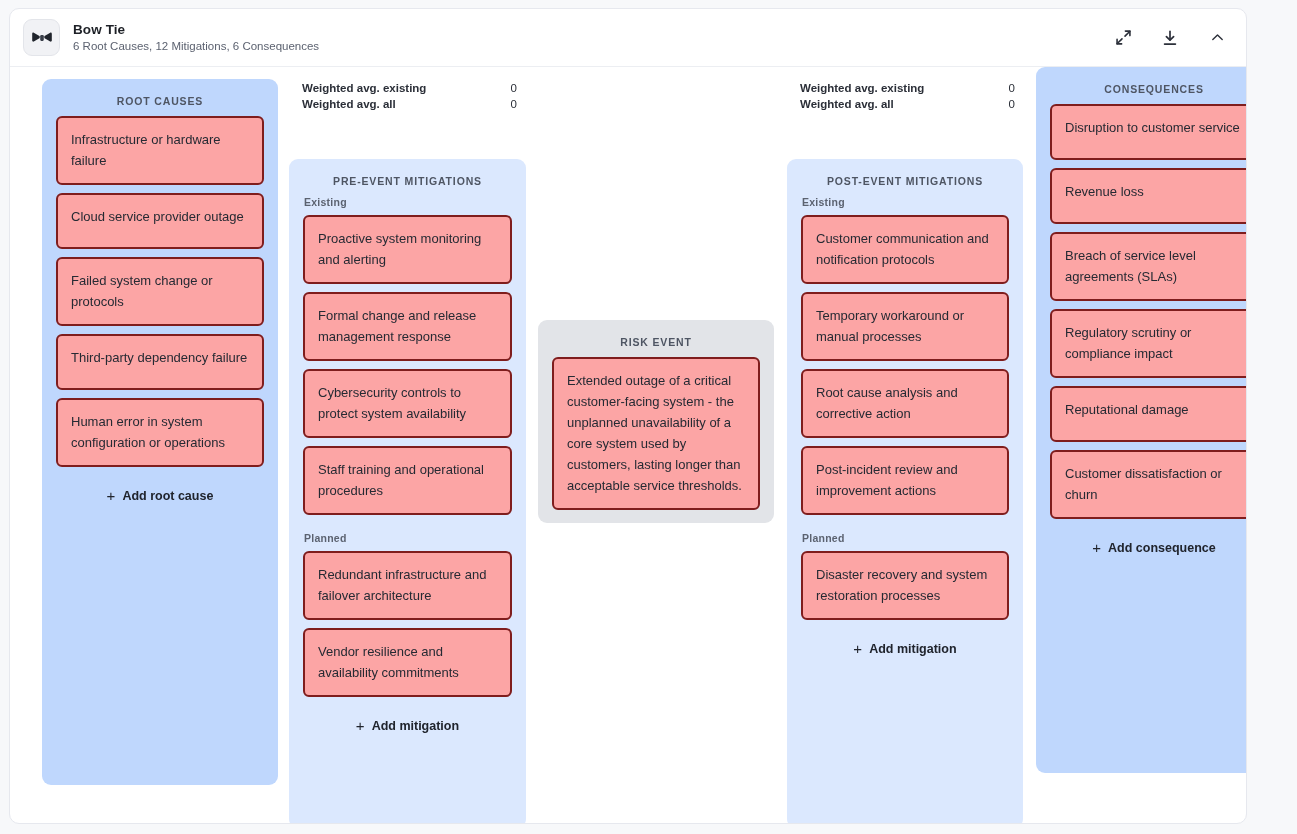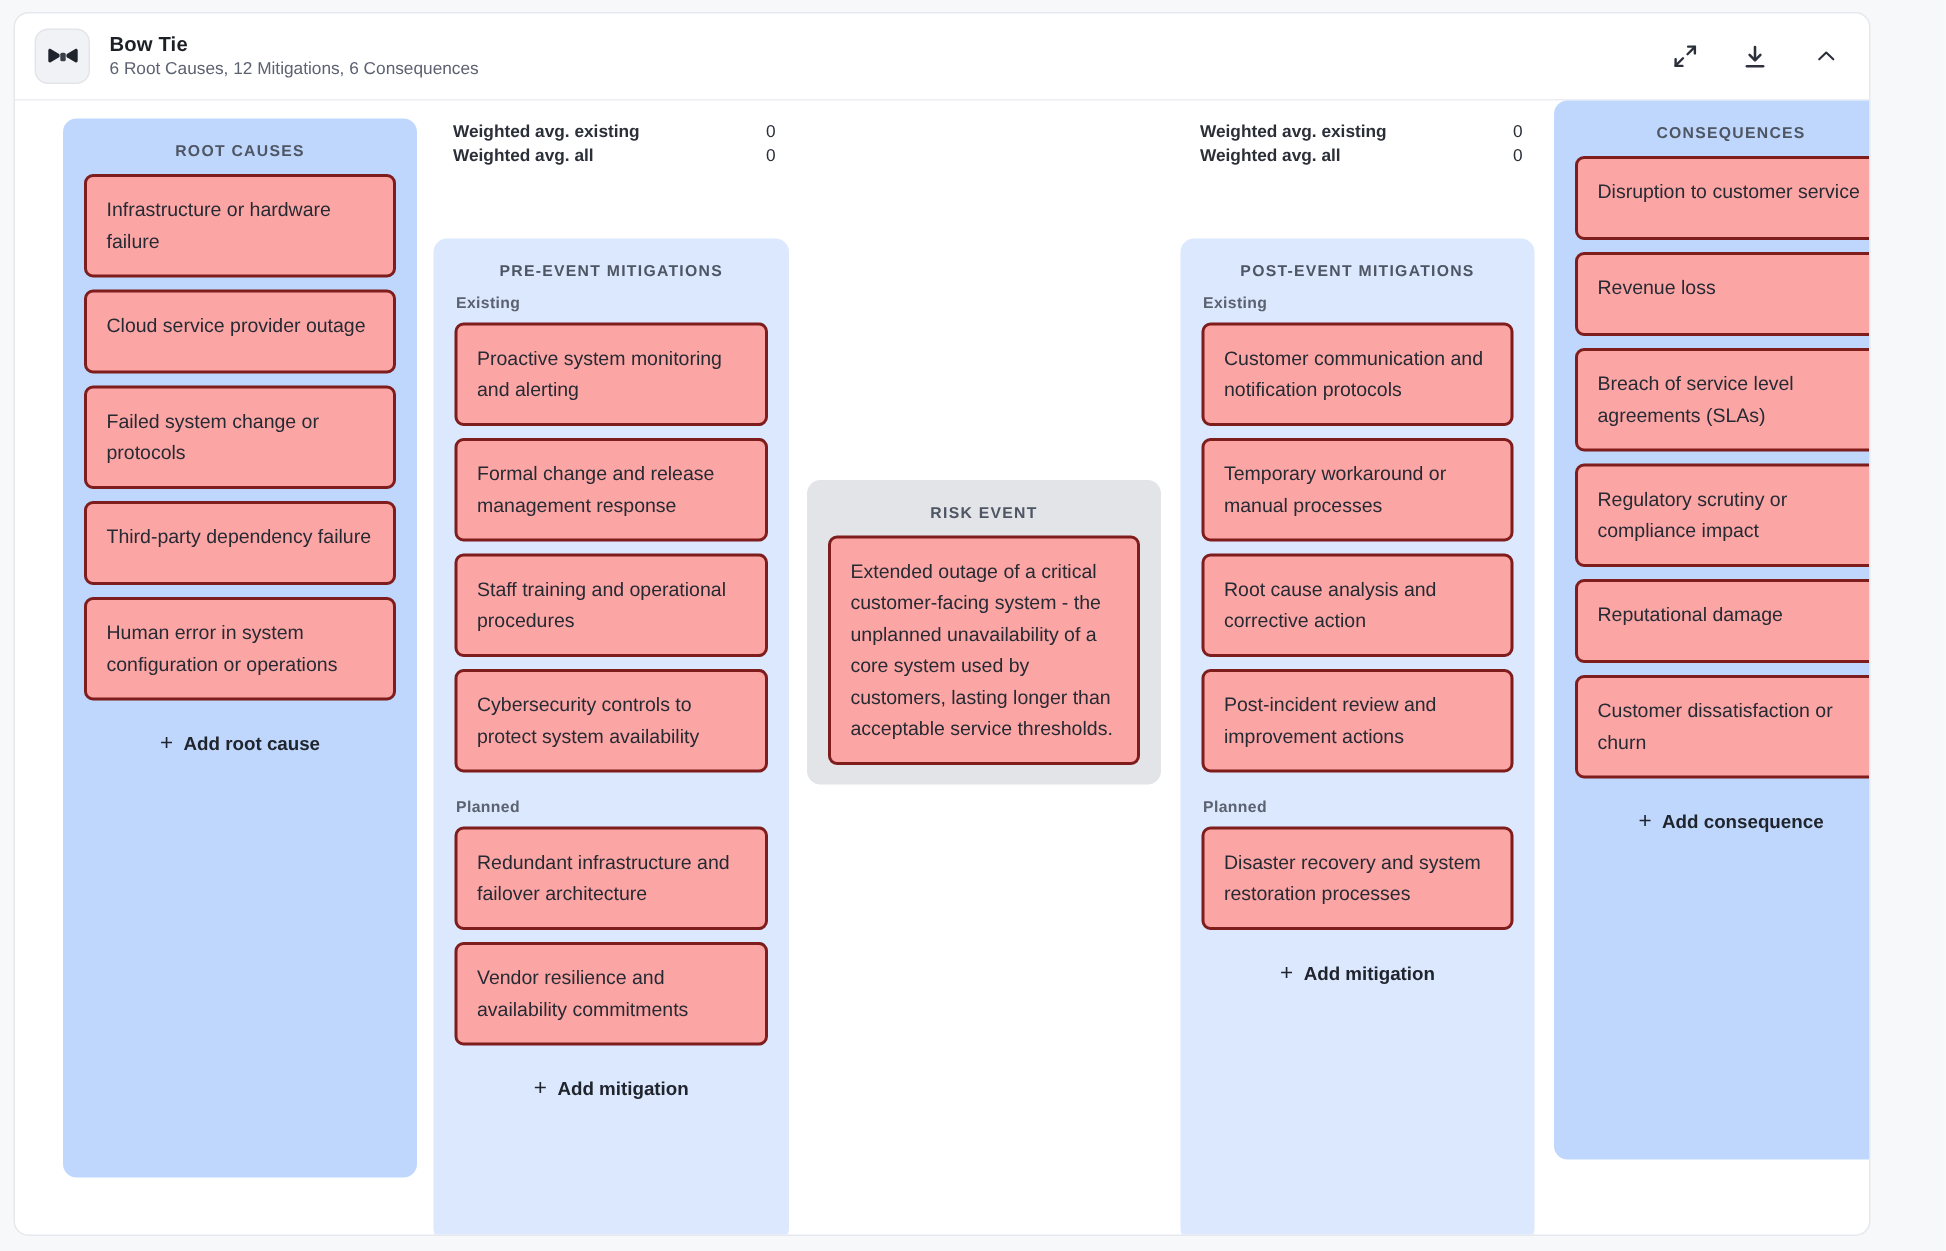--- a/index.html
+++ b/index.html
@@ -238,22 +238,22 @@
           </div>
         </div>
       </div>
 
       <div class="col" id="col-pre">
         <div class="col-title">PRE-EVENT MITIGATIONS</div>
         <div class="col-body">
           <div class="group-label">Existing</div>
           <div class="node fixed2">Proactive system monitoring and alerting</div>
           <div class="node fixed2">Formal change and release management response</div>
+          <div class="node fixed2">Cybersecurity controls to protect system availability</div>
           <div class="node fixed2">Staff training and operational procedures</div>
-          <div class="node fixed2">Cybersecurity controls to protect system availability</div>
           <div class="group-label second">Planned</div>
           <div class="node fixed2">Redundant infrastructure and failover architecture</div>
           <div class="node fixed2">Vendor resilience and availability commitments</div>
           <div class="add-btn">
             <span class="plus">+</span>
             <span>Add mitigation</span>
           </div>
         </div>
       </div>
 

